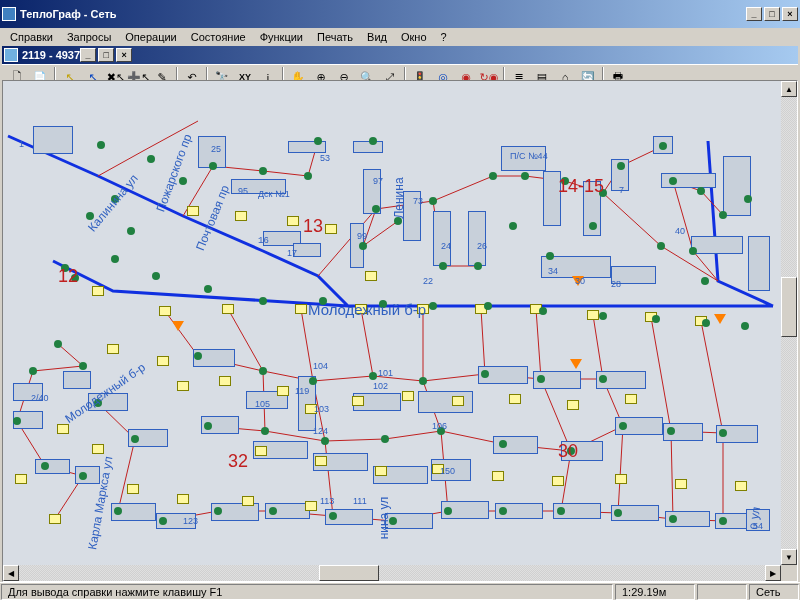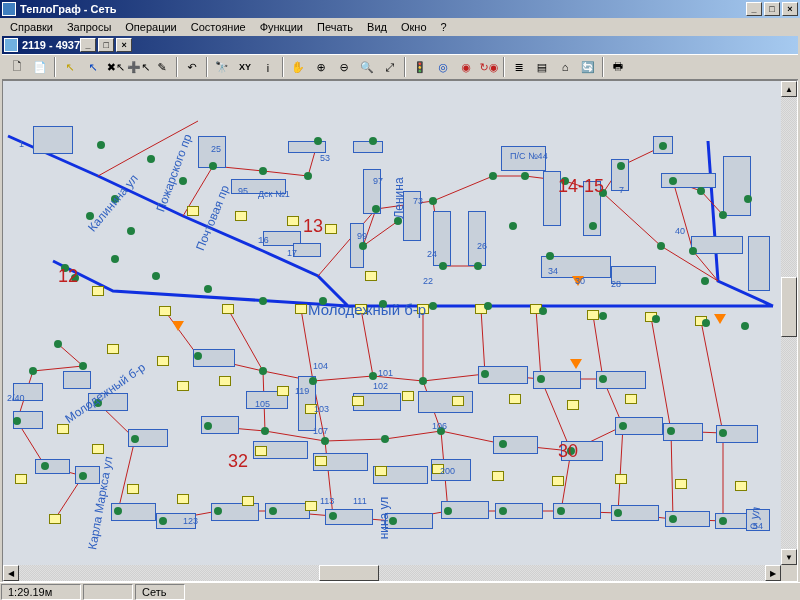--- a/index.html
+++ b/index.html
@@ -6,21 +6,21 @@
   body {
     font-family: "Tahoma", "MS Sans Serif", sans-serif;
     font-size: 11px;
     background: #d4d0c8;
     width: 800px;
     height: 600px;
     overflow: hidden;
     position: relative;
   }
   .titlebar {
-    height: 18px;
+    height: 28px;
     background: linear-gradient(to right, #0a246a, #a6caf0);
     color: #fff;
     display: flex;
     align-items: center;
     padding: 0 2px;
     font-weight: bold;
   }
   .titlebar .icon { width: 14px; height: 14px; background: #4080c0; margin-right: 4px; border: 1px solid #fff; }
   .titlebar .title { flex: 1; }
   .winbtns { display: flex; gap: 2px; }
@@ -493,42 +493,42 @@
         <div class="district" style="left: 225px; top: 370px;">32</div>
         <div class="district" style="left: 555px; top: 360px;">30</div>
         <div class="bldg-label" style="left: 235px; top: 105px;">95</div>
         <div class="bldg-label" style="left: 255px; top: 108px;">Дск №1</div>
         <div class="bldg-label" style="left: 255px; top: 155px; font-family: Liberation Mono, monospace;">16</div>
         <div class="bldg-label" style="left: 284px; top: 167px;">17</div>
         <div class="bldg-label" style="left: 317px; top: 72px;">53</div>
         <div class="bldg-label" style="left: 370px; top: 95px;">97</div>
         <div class="bldg-label" style="left: 410px; top: 115px;">73</div>
         <div class="bldg-label" style="left: 354px; top: 150px;">99</div>
-        <div class="bldg-label" style="left: 424px; top: 160px; margin-top: 8px;">24</div>
+        <div class="bldg-label" style="left: 438px; top: 160px;">24</div>
         <div class="bldg-label" style="left: 474px; top: 160px;">26</div>
         <div class="bldg-label" style="left: 420px; top: 195px;">22</div>
         <div class="bldg-label" style="left: 507px; top: 70px;">П/С №44</div>
         <div class="bldg-label" style="left: 208px; top: 63px;">25</div>
         <div class="bldg-label" style="left: 616px; top: 104px;">7</div>
         <div class="bldg-label" style="left: 545px; top: 185px;">34</div>
         <div class="bldg-label" style="left: 572px; top: 195px;">30</div>
         <div class="bldg-label" style="left: 608px; top: 198px;">28</div>
         <div class="bldg-label" style="left: 252px; top: 318px;">105</div>
         <div class="bldg-label" style="left: 292px; top: 305px;">119</div>
-        <div class="bldg-label" style="left: 310px; top: 345px;">107</div>
+        <div class="bldg-label" style="left: 310px; top: 345px;">124</div>
         <div class="bldg-label" style="left: 429px; top: 340px;">106</div>
         <div class="bldg-label" style="left: 180px; top: 435px;">123</div>
         <div class="bldg-label" style="left: 317px; top: 415px;">113</div>
         <div class="bldg-label" style="left: 350px; top: 415px;">111</div>
-        <div class="bldg-label" style="left: 437px; top: 385px;">200</div>
+        <div class="bldg-label" style="left: 437px; top: 385px;">150</div>
         <div class="bldg-label" style="left: 310px; top: 280px;">104</div>
         <div class="bldg-label" style="left: 370px; top: 300px;">102</div>
         <div class="bldg-label" style="left: 311px; top: 323px;">103</div>
         <div class="bldg-label" style="left: 16px; top: 58px;">1</div>
-        <div class="bldg-label" style="left: 4px; top: 312px;">2/40</div>
+        <div class="bldg-label" style="left: 28px; top: 312px;">2/40</div>
         <div class="bldg-label" style="left: 750px; top: 440px;">54</div>
         <div class="bldg-label" style="left: 672px; top: 145px; text-align: center;">40</div>
         <div class="bldg-label" style="left: 375px; top: 255px; margin-top: 32px;">101</div>
       </div>
   </div>
   <div class="scrollbar-v">
     <div class="sbtn">▲</div>
     <div class="strack">
         <div class="sthumb-v"></div>
       </div>
@@ -538,16 +538,17 @@
     <div class="sbtn">◀</div>
     <div class="strack">
         <div class="sthumb-h"></div>
       </div>
     <div class="sbtn">▶</div>
   </div>
   <div class="corner"></div>
 </div>
 
 <div class="statusbar">
+  <div class="statuscell main">Для вывода справки нажмите клавишу F1</div>
   <div class="statuscell" style="width:80px">1:29.19м</div>
   <div class="statuscell" style="width:50px"></div>
   <div class="statuscell" style="width:50px">Сеть</div>
 </div>
 
 </body></html>

